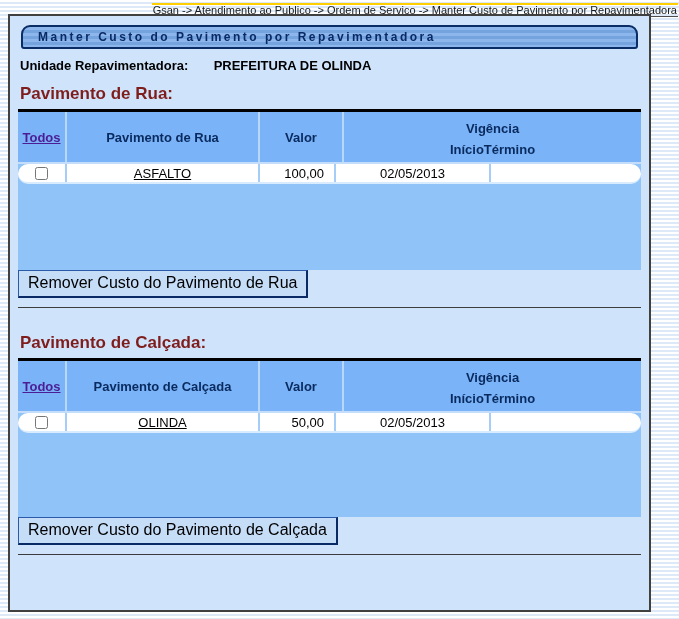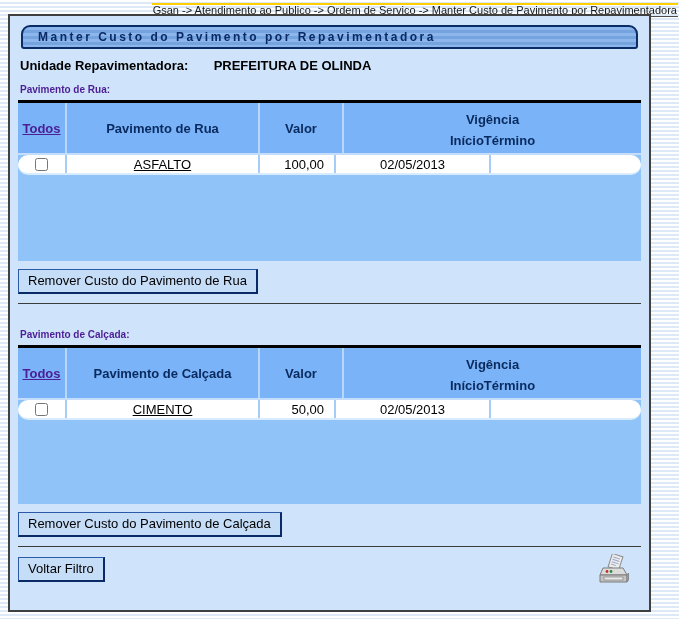--- a/index.html
+++ b/index.html
@@ -22,21 +22,21 @@
   }
   .titlebar {
     margin:9px 3px 0 3px; height:24px;
     background:repeating-linear-gradient(to bottom,#8cb6ec 0 3px,#74a3de 3px 6px);
     border:2px solid #0b2d66; border-radius:9px 9px 3px 3px;
     display:flex; align-items:center; padding-left:15px;
     font-size:12px; font-weight:bold; color:#0a2a66; letter-spacing:2.5px;
   }
   .unitrow { margin-top:9px; font-size:13px; font-weight:bold; color:#000; padding-left:2px; }
   .unitrow .lbl { display:inline-block; width:190px; }
-  .seclabel { margin-top:11px; font-size:10px; font-weight:bold; color:#4c1d95; padding-left:2px; }
+  .seclabel { margin-top:11px; font-size:17px; font-weight:bold; color:#7f1d1d; padding-left:2px; }
   
   .gtable { margin-top:5px; border-top:3px solid #000; background:#90c4f8; }
   .thead { display:flex; height:52px; background:#7ab3f7; border-bottom:2px solid #c3ddfb;
            font-size:13px; font-weight:bold; color:#092a5e; }
   .th { display:flex; align-items:center; justify-content:center; border-right:2px solid #b7d8fa; }
   .th.c1 { width:49px; } .th.c2 { width:193px; } .th.c3 { width:84px; }
   .vig { flex:1; display:flex; flex-direction:column; border-right:none; padding:0; }
   .vig .vtitle { height:24px; display:flex; align-items:flex-end; justify-content:center; }
   .vig .vsub { flex:1; display:flex; }
   .vig .vsub div { flex:1; display:flex; align-items:center; justify-content:center; }
@@ -44,23 +44,23 @@
   .trow { display:flex; height:20px; background:#fff; border-bottom:2px solid #d9ecff;
           font-size:13px; color:#000;border-radius:10px; }
   .td { display:flex; align-items:center; justify-content:center; border-right:2px solid #a5cdf8; }
   .td.c1 { width:49px; } .td.c2 { width:193px; } .td.c3 { width:76px; justify-content:flex-end; padding-right:10px; }
   .td.c4 { width:155px; } .td.c5 { flex:1; border-right:none; }
   .td input { width:13px; height:13px; cursor:pointer; }
   .rlink { color:#000; text-decoration:underline; cursor:pointer; }
   .filler1 { height:86px; } .filler2 { height:84px; }
   
   .btn {
-    display:inline-block; margin-top:8px; background:#c6ddf8;
+    display:inline-block; background:#c6ddf8;
     border:1px solid #2a5aa8; border-right:2px solid #0a2a66; border-bottom:2px solid #0a2a66;
-    font-family:"Liberation Sans", sans-serif; font-size:13px; color:#000;
+    font-family:"Liberation Sans", sans-serif; font-size:16px; color:#000;
     padding:3px 9px 4px 9px; cursor:pointer;
   }
   .rule { margin-top:9px; border:none; border-top:1px solid #3c3c3c; height:0; }
   .gap26 { margin-top:25px; }
   .bottomrow { margin-top:2px; display:flex; align-items:flex-start; justify-content:space-between; }
   .printer { margin-top:5px; margin-right:12px; cursor:pointer; }
 </style>
 </head>
 <body>
 
@@ -127,47 +127,27 @@
           <div>Início</div>
           <div>Término</div>
         </div>
       </div>
     </div>
     <div class="trow">
       <div class="td c1">
           <input type="checkbox" style="">
         </div>
       <div class="td c2">
-          <span class="rlink">CIMENTO</span>
+          <span class="rlink">OLINDA</span>
         </div>
       <div class="td c3">50,00</div>
       <div class="td c4">02/05/2013</div>
       <div class="td c5"></div>
     </div>
     <div class="filler2"></div>
   </div>
 
   <button class="btn">Remover Custo do Pavimento de Calçada</button>
 
   <hr class="rule">
 
-  <div class="bottomrow">
-    <button class="btn">Voltar Filtro</button>
-    <span class="printer">
-      <svg width="30" height="33" viewBox="0 0 30 33">
-        <g transform="rotate(18 17 8)">
-          <rect x="11" y="1" width="11" height="14" fill="#ececec" stroke="#8a8a8a" stroke-width="1"></rect>
-          <line x1="13" y1="4" x2="20" y2="4" stroke="#9aa6c8" stroke-width="1"></line>
-          <line x1="13" y1="6.5" x2="20" y2="6.5" stroke="#9aa6c8" stroke-width="1"></line>
-          <line x1="13" y1="9" x2="20" y2="9" stroke="#9aa6c8" stroke-width="1"></line>
-          <line x1="13" y1="11.5" x2="18" y2="11.5" stroke="#9aa6c8" stroke-width="1"></line>
-        </g>
-        <path d="M4 14 L24 14 L28 21 L1 21 Z" fill="#dcdcdc" stroke="#7d7d7d" stroke-width="1"></path>
-        <path d="M1 21 L28 21 L28 28 L1 28 Z" fill="#c3c3c3" stroke="#7d7d7d" stroke-width="1"></path>
-        <path d="M28 21 L29.5 19 L29.5 26 L28 28 Z" fill="#a9a9a9" stroke="#7d7d7d" stroke-width="0.8"></path>
-        <rect x="5" y="23" width="19" height="3" fill="#e9e9e9" stroke="#8d8d8d" stroke-width="0.8"></rect>
-        <circle cx="8" cy="17.5" r="1.4" fill="#c03030"></circle>
-        <circle cx="12" cy="17.5" r="1.4" fill="#2f8a2f"></circle>
-      </svg>
-    </span>
-  </div>
 
 </div>
 
 </body></html>

